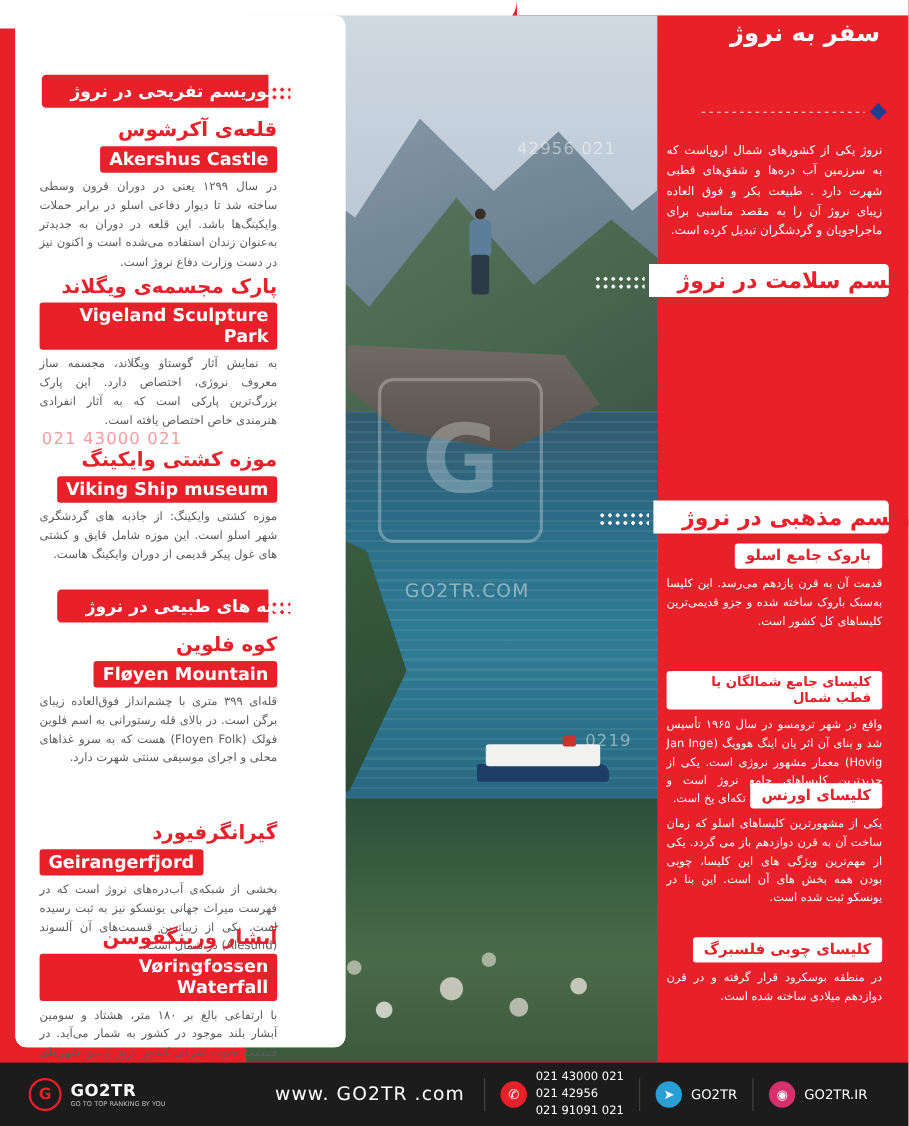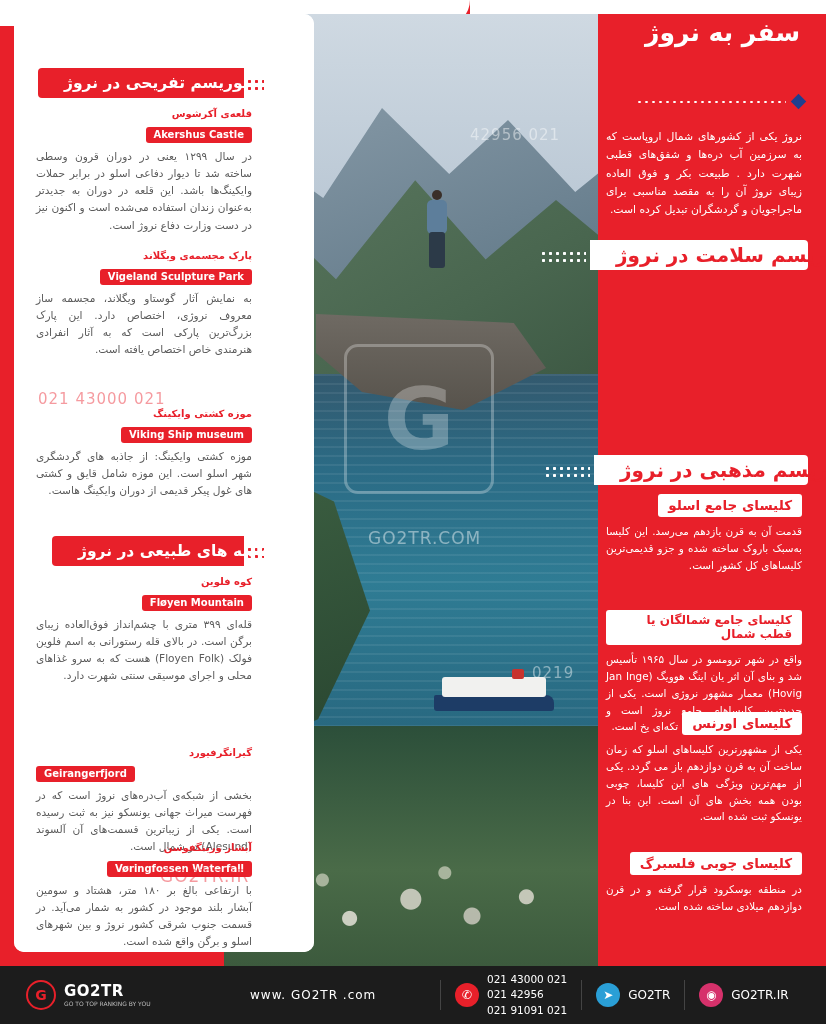--- a/index.html
+++ b/index.html
@@ -12,21 +12,21 @@
   #page {
     position: relative;
     width: 826px; height: 1024px;
     background: #e8202a;
     overflow: hidden;
   }
   .main-title {
     position: absolute;
     top: 18px; right: 26px;
     color: #ffffff;
-    font-size: 25px;
+    font-size: 22px;
     font-weight: bold;
     letter-spacing: 0px;
     direction: rtl;
   }
   .white-top-left {
     position: absolute;
     top: 0; left: 0;
     width: 470px; height: 26px;
     background: #ffffff;
     border-bottom-right-radius: 26px;
@@ -76,29 +76,29 @@
     position: absolute;
     width: 46px; height: 14px;
     background-image: radial-gradient(#e8202a 1.4px, transparent 1.5px);
     background-size: 7px 7px;
   }
 
   
   .item { position: absolute; width: 246px; text-align: right; direction: rtl; }
   .item .fa-title {
     color: #e8202a;
-    font-size: 10px;
+    font-size: 18px;
     font-weight: bold;
     margin-bottom: 4px;
   }
   .item .en-title {
     display: inline-block;
     background: #e8202a;
     color: #fff;
-    font-size: 10px;
+    font-size: 16px;
     font-weight: bold;
     padding: 2px 8px 3px;
     border-radius: 3px;
     direction: ltr;
     margin-bottom: 5px;
   }
   .item .body {
     color: #5b5b5b;
     font-size: 10.6px;
     line-height: 1.62;
@@ -189,21 +189,21 @@
   }
   .logo-mark {
     width: 30px; height: 30px;
     border: 2px solid #e8202a;
     border-radius: 50%;
     display: flex; align-items: center; justify-content: center;
     color: #e8202a; font-size: 14px; font-weight: bold;
   }
   .logo-text { color: #fff; font-size: 15px; font-weight: bold; letter-spacing: .5px;}
   .logo-sub { color: #bdbdbd; font-size: 6px; line-height: 1.3; }
-  .footer-site { color: #ffffff; font-size: 12px; letter-spacing: 1px; width: 190px;}
+  .footer-site { color: #ffffff; font-size: 17px; letter-spacing: 1px; width: 190px;}
   .footer-sep { width: 1px; height: 30px; background: #444; }
   .fblock { display: flex; align-items: center; gap: 8px; padding: 0 14px; }
   .circ {
     width: 24px; height: 24px; border-radius: 50%;
     background: #e8202a; color:#fff;
     display:flex; align-items:center; justify-content:center;
     font-size: 12px;
   }
   .circ.tg { background: #2a9fd6; }
   .circ.ig { background: #d6316b; }
@@ -346,21 +346,21 @@
   <div class="intro">نروژ یکی از کشورهای شمال اروپاست که به سرزمین آب‌ دره‌ها و شفق‌های قطبی شهرت دارد . طبیعت بکر و فوق العاده زیبای نروژ آن را به مقصد مناسبی برای ماجراجویان و گردشگران تبدیل کرده است.</div>
 
   <div class="sec-head-w" style="top:240px; right:18px; width:218px;">توریسم سلامت در نروژ</div>
   <div class="dots-w" style="top:250px; right:240px;"></div>
 
 
   <div class="sec-head-w" style="top:455px; right:18px; width:214px;">توریسم مذهبی در نروژ</div>
   <div class="dots-w" style="top:465px; right:236px;"></div>
 
   <div class="ritem" style="top:494px; right:24px;">
-    <span class="fa-title">کلیسای جامع اسلو</span>
+    <span class="fa-title">باروک جامع اسلو</span>
     <div class="body">قدمت آن به قرن یازدهم می‌رسد. این کلیسا به‌سبک باروک ساخته شده و جزو قدیمی‌ترین کلیساهای کل کشور است.</div>
   </div>
 
   <div class="ritem" style="top:610px; right:24px;">
     <span class="fa-title" style="font-size:12px;">کلیسای جامع شمالگان یا قطب شمال</span>
     <div class="body">واقع در شهر ترومسو در سال ۱۹۶۵ تأسیس شد و بنای آن اثر یان اینگ هوویگ (Jan Inge Hovig) معمار مشهور نروژی است. یکی از جدیدترین کلیساهای جامع نروژ است و ساختمان کلیسا از جور شبیه تکه‌ای یخ است.</div>
   </div>
 
   <div class="ritem" style="top:712px; right:24px;">
     <span class="fa-title">کلیسای اورنس</span>

